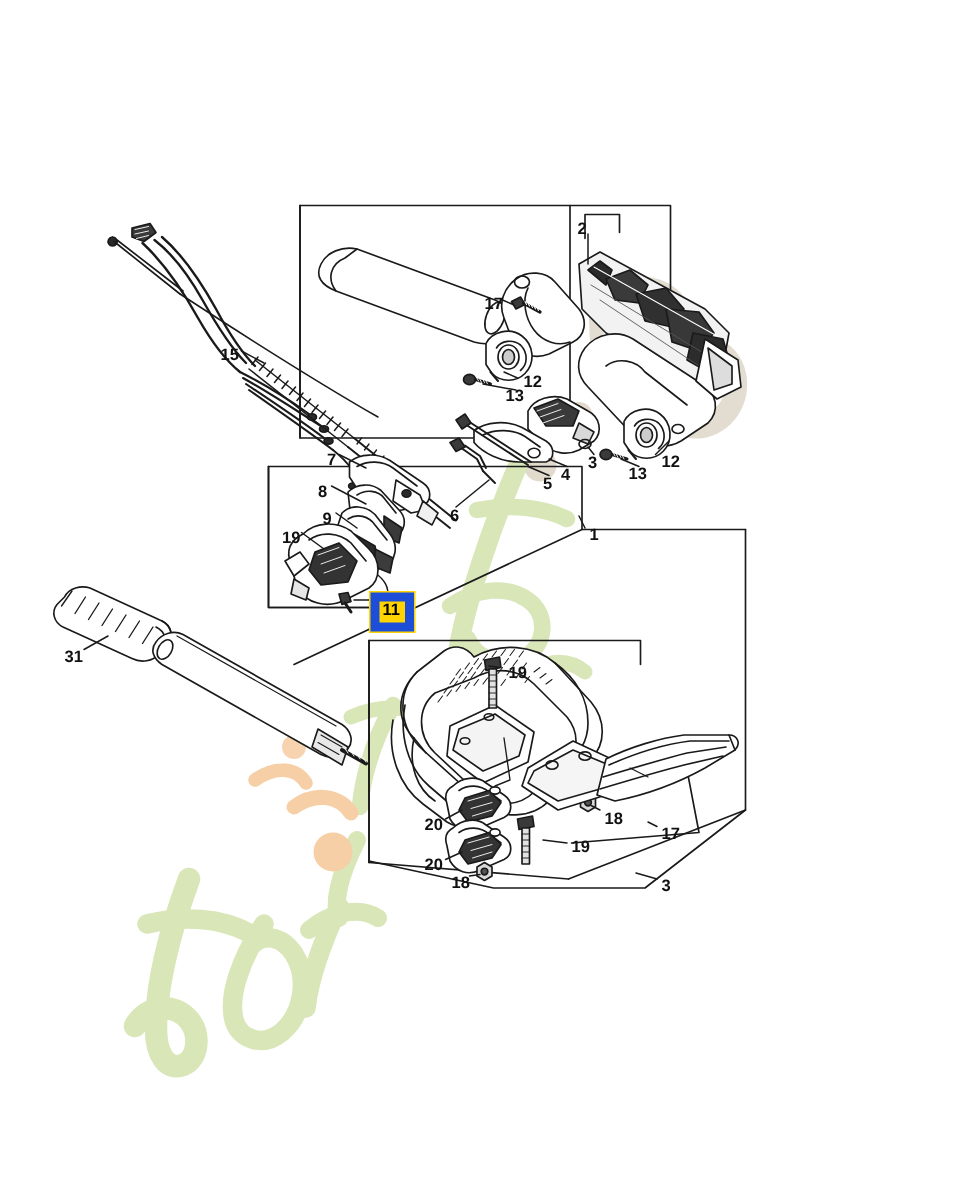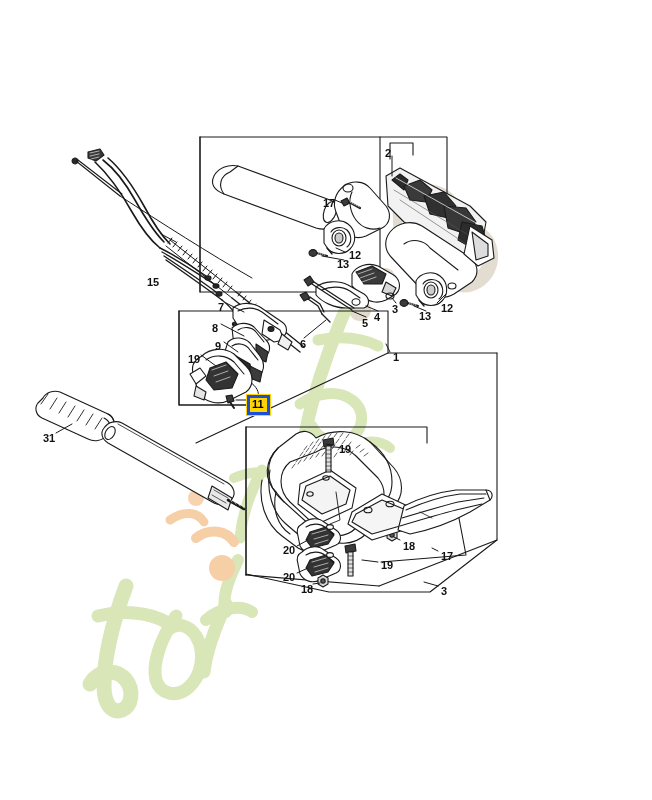--- a/index.html
+++ b/index.html
@@ -45,21 +45,21 @@
     position: absolute;
     font-family: "Liberation Sans", sans-serif;
     font-size: 11px;
     font-weight: bold;
     color: #111111;
     line-height: 11px;
     white-space: nowrap;
   }
   .callout.hl {
     background: #FFD400;
-    border: 3px solid #1d4ed8;
+    border: 6px solid #1d4ed8;
     box-shadow: 0 0 0 1px #FFD400;
     padding: 1px 3px 2px 2px;
     color: #000000;
   }
 </style>
 </head>
 <body>
 
 <div id="diagram-root">
 
@@ -471,21 +471,21 @@
     <div class="callout" style="left:218px; top:302px;">7</div>
     <div class="callout" style="left:212px; top:323px;">8</div>
     <div class="callout" style="left:215px; top:341px;">9</div>
     <div class="callout" style="left:188px; top:354px;">19</div>
     <div class="callout hl" style="left:247px; top:395px;">11</div>
     <div class="callout" style="left:349px; top:250px;">12</div>
     <div class="callout" style="left:441px; top:303px;">12</div>
     <div class="callout" style="left:337px; top:259px;">13</div>
     <div class="callout" style="left:419px; top:311px;">13</div>
     <div class="callout" style="left:323px; top:198px;">17</div>
-    <div class="callout" style="left:147px; top:232px;margin-top:45px;">15</div>
+    <div class="callout" style="left:147px; top:232px;">15</div>
     <div class="callout" style="left:441px; top:586px;">3</div>
     <div class="callout" style="left:441px; top:551px;text-align:center;">17</div>
     <div class="callout" style="left:403px; top:541px;">18</div>
     <div class="callout" style="left:301px; top:584px;">18</div>
     <div class="callout" style="left:339px; top:444px;">19</div>
     <div class="callout" style="left:381px; top:560px;">19</div>
     <div class="callout" style="left:283px; top:545px;">20</div>
     <div class="callout" style="left:283px; top:572px;">20</div>
     <div class="callout" style="left:43px; top:433px;">31</div>
   </div>

